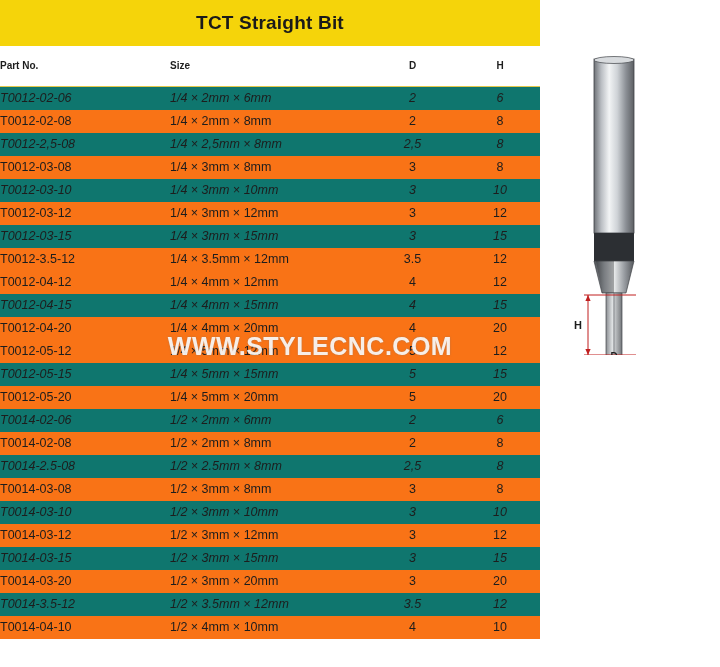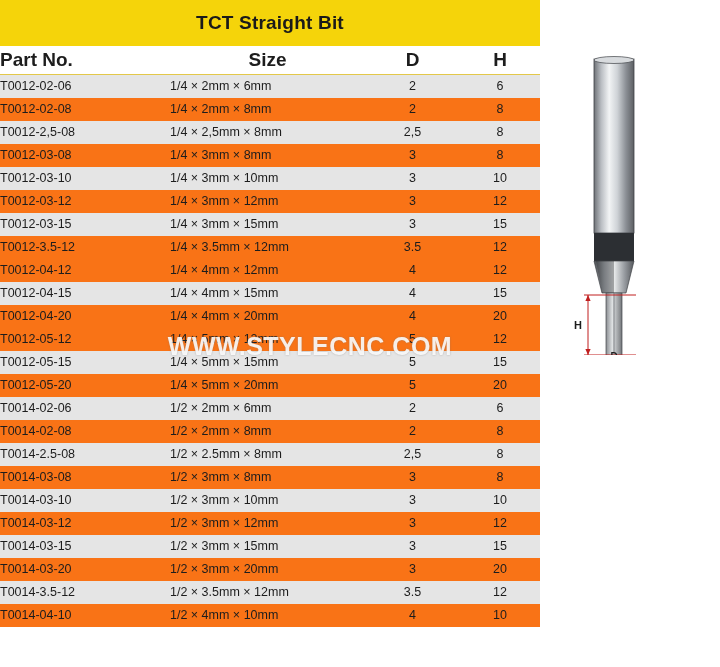--- a/index.html
+++ b/index.html
@@ -53,40 +53,40 @@
   table.spec th,
   table.spec td {
     font-size: 12.5px;
     color: #1d1d1d;
     padding: 0;
     height: 23px;
     line-height: 23px;
     vertical-align: middle;
   }
   table.spec thead th {
-    font-size: 19px;
+    font-size: 10px;
     font-weight: bold;
-    height: 28px;
+    height: 40px;
     line-height: 28px;
     background: #ffffff;
     border-bottom: 1px solid #e3c84a;
   }
   col.c-part { width: 170px; }
   col.c-size { width: 195px; }
   col.c-d    { width: 95px; }
   col.c-h    { width: 80px; }
 
   td.part { padding-left: 20px; text-align: left; }
   td.size { padding-left: 22px; text-align: left; }
   td.d, td.h { text-align: center; }
   th.part { text-align: left; padding-left: 36px; }
-  th.size { text-align: center; padding-left: 78px; }
+  th.size { text-align: left; padding-left: 78px; }
   th.d, th.h { text-align: center; }
 
-  tbody tr.odd  { background: #e5e5e5; }
+  tbody tr.odd  { background: #0f766e; font-style: italic; }
   tbody tr.even { background: #f97316; }
 
   
   .image-panel {
     position: absolute;
     left: 540px;
     top: 0;
     width: 180px;
     height: 667px;
     background: #ffffff;

